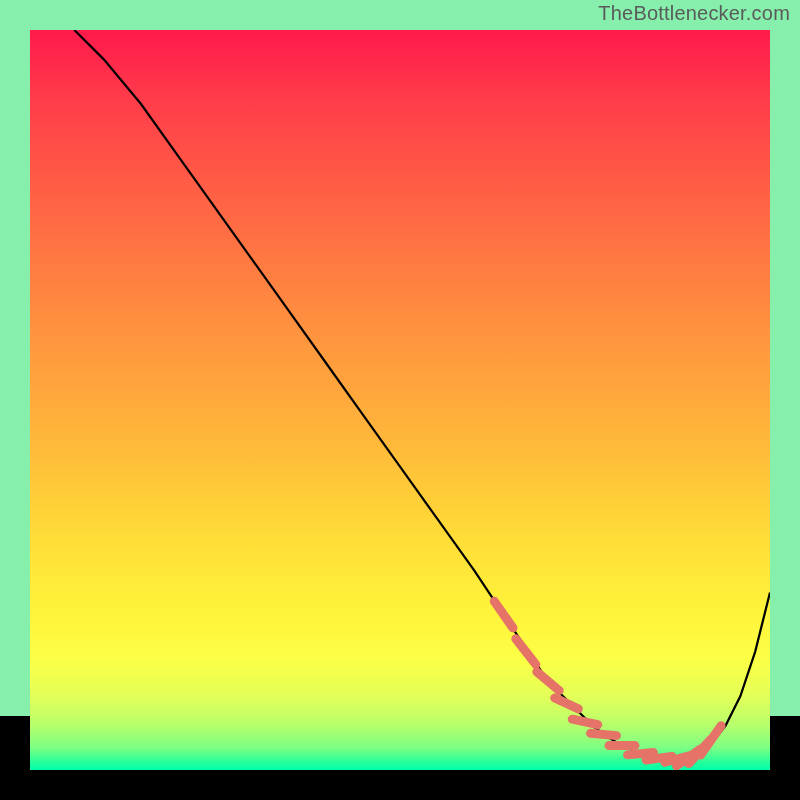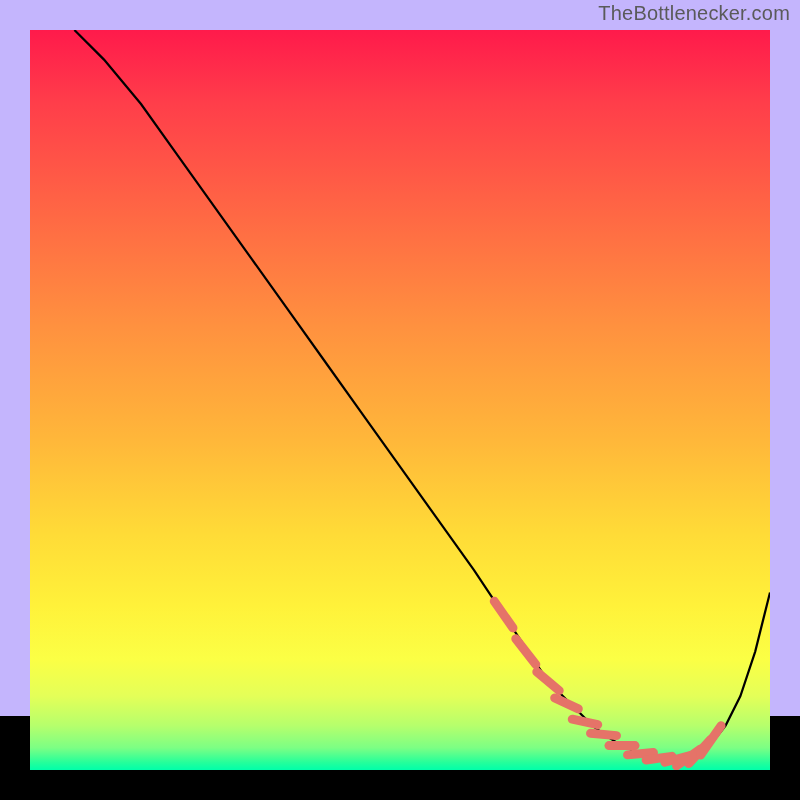--- a/index.html
+++ b/index.html
@@ -8,21 +8,21 @@
     width: 800px;
     height: 800px;
     background: #000;
     font-family: Arial, Helvetica, sans-serif;
     overflow: hidden;
   }
   .frame {
     position: relative;
     width: 800px;
     height: 716px;
-    background: #c4b5fd;
+    background: #86efac;
   }
   .attribution {
     position: absolute;
     top: 2px;
     right: 10px;
     color: #5a5a5a;
     font-size: 20px;
     font-weight: 400;
     letter-spacing: 0.2px;
     z-index: 5;

